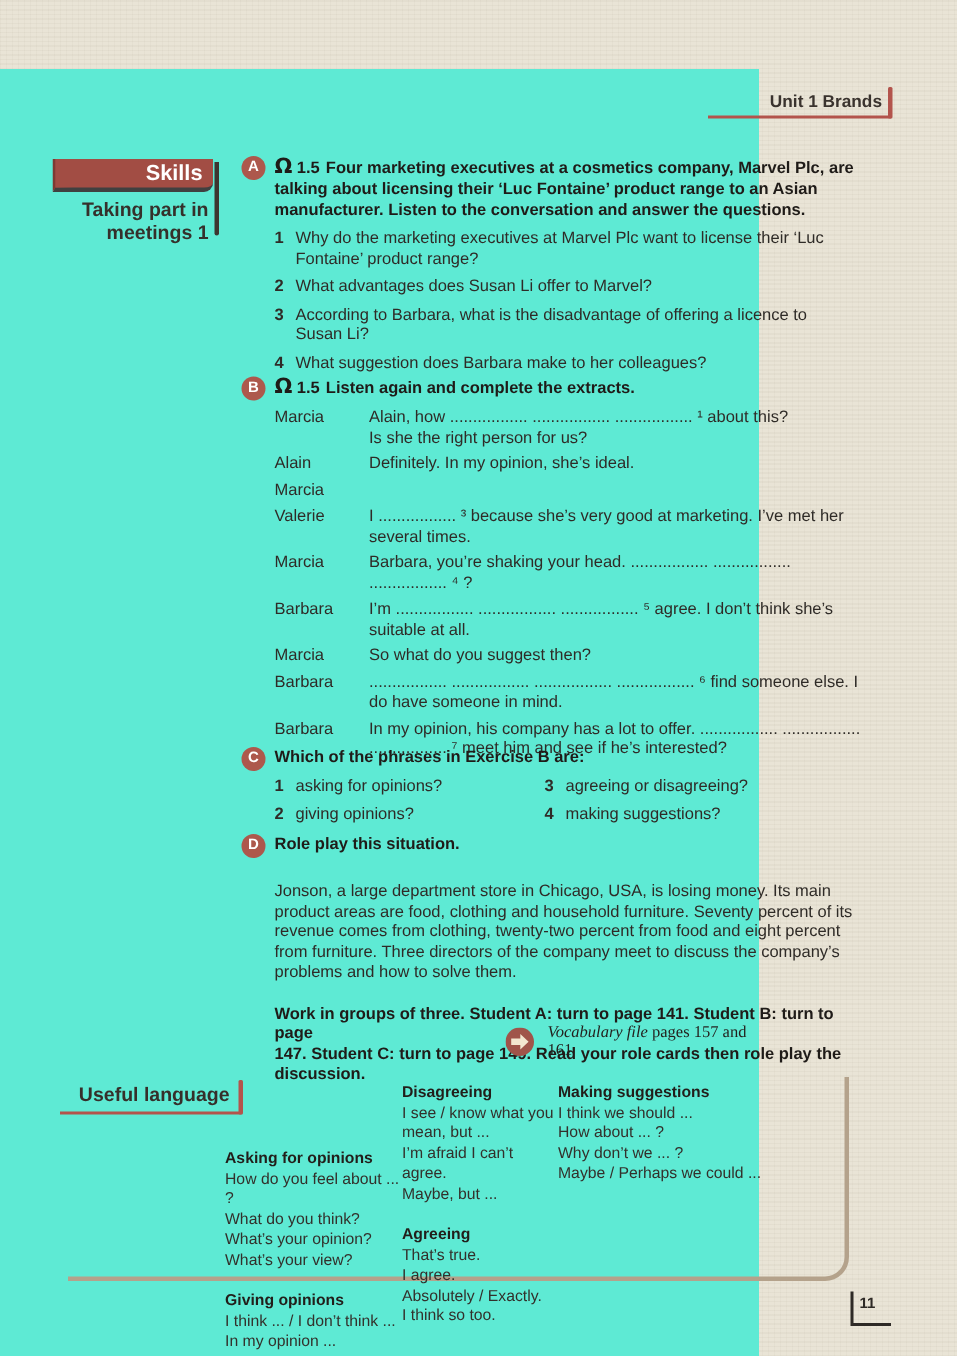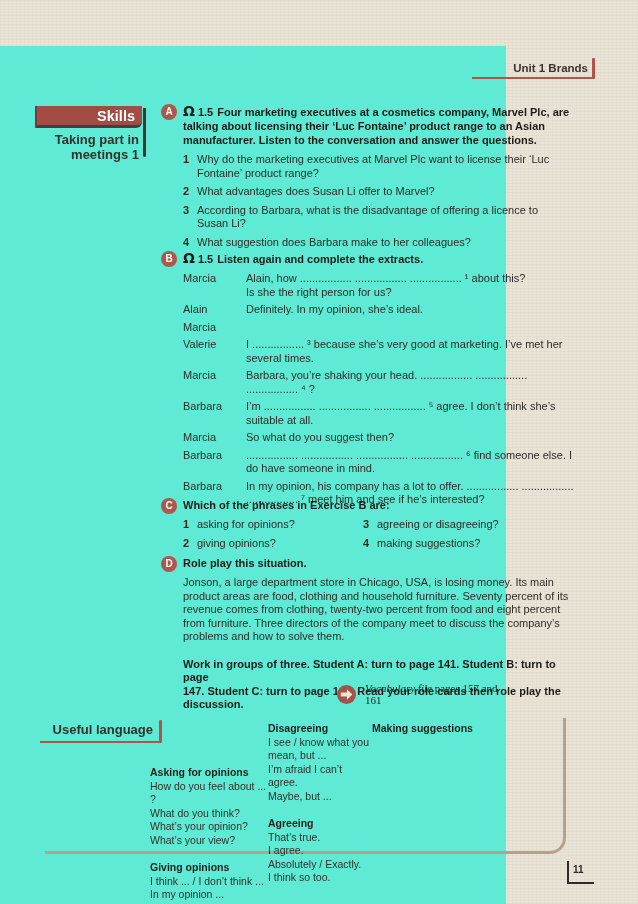--- a/index.html
+++ b/index.html
@@ -64,21 +64,21 @@
   .q-text { width:370px; }
 
   .dlg { margin-top:6px; }
   .dlg-row { display:flex; margin-bottom:4px; }
   .dlg-speaker { width:63px; flex:none; }
   .dlg-text { width:352px; }
 
   .c-grid { display:grid; grid-template-columns:180px 1fr; grid-auto-flow:column; grid-template-rows:auto auto; margin-top:6px; row-gap:5px; }
   .c-item { display:flex; }
 
-  .d-para { margin-top:6px; width:395px; }
+  .d-para { margin-top:18px; width:395px; }
   .d-work { margin-top:14px; width:398px; font-weight:bold; color:#1f1b18; }
 
   
   .vocab { position:absolute; left:337px; top:636px; display:flex; align-items:center; }
   .vocab-icon { width:19px; height:19px; margin-right:9px; flex:none; }
   .vocab-text { font-family:"Liberation Serif","DejaVu Serif",serif; font-size:11px; color:#231f1c; }
   .vocab-text .it { font-style:italic; }
 
   
   .ul-box {
@@ -285,20 +285,24 @@
       <div class="ul-title">Agreeing</div>
       <div class="pre">That’s true.
 I agree.
 Absolutely / Exactly.
 I think so too.</div>
     </div>
   </div>
   <div class="ul-col ul-col-3">
     <div class="ul-group">
       <div class="ul-title">Making suggestions</div>
+      <div class="pre">I think we should ...
+How about ... ?
+Why don’t we ... ?
+Maybe / Perhaps we could ...</div>
     </div>
   </div>
 
   <div class="pagenum-wrap">
     <span class="pagenum-bar-v"></span>
     <span class="pagenum-bar-h"></span>
     <span class="pagenum">11</span>
   </div>
 
 </div>

